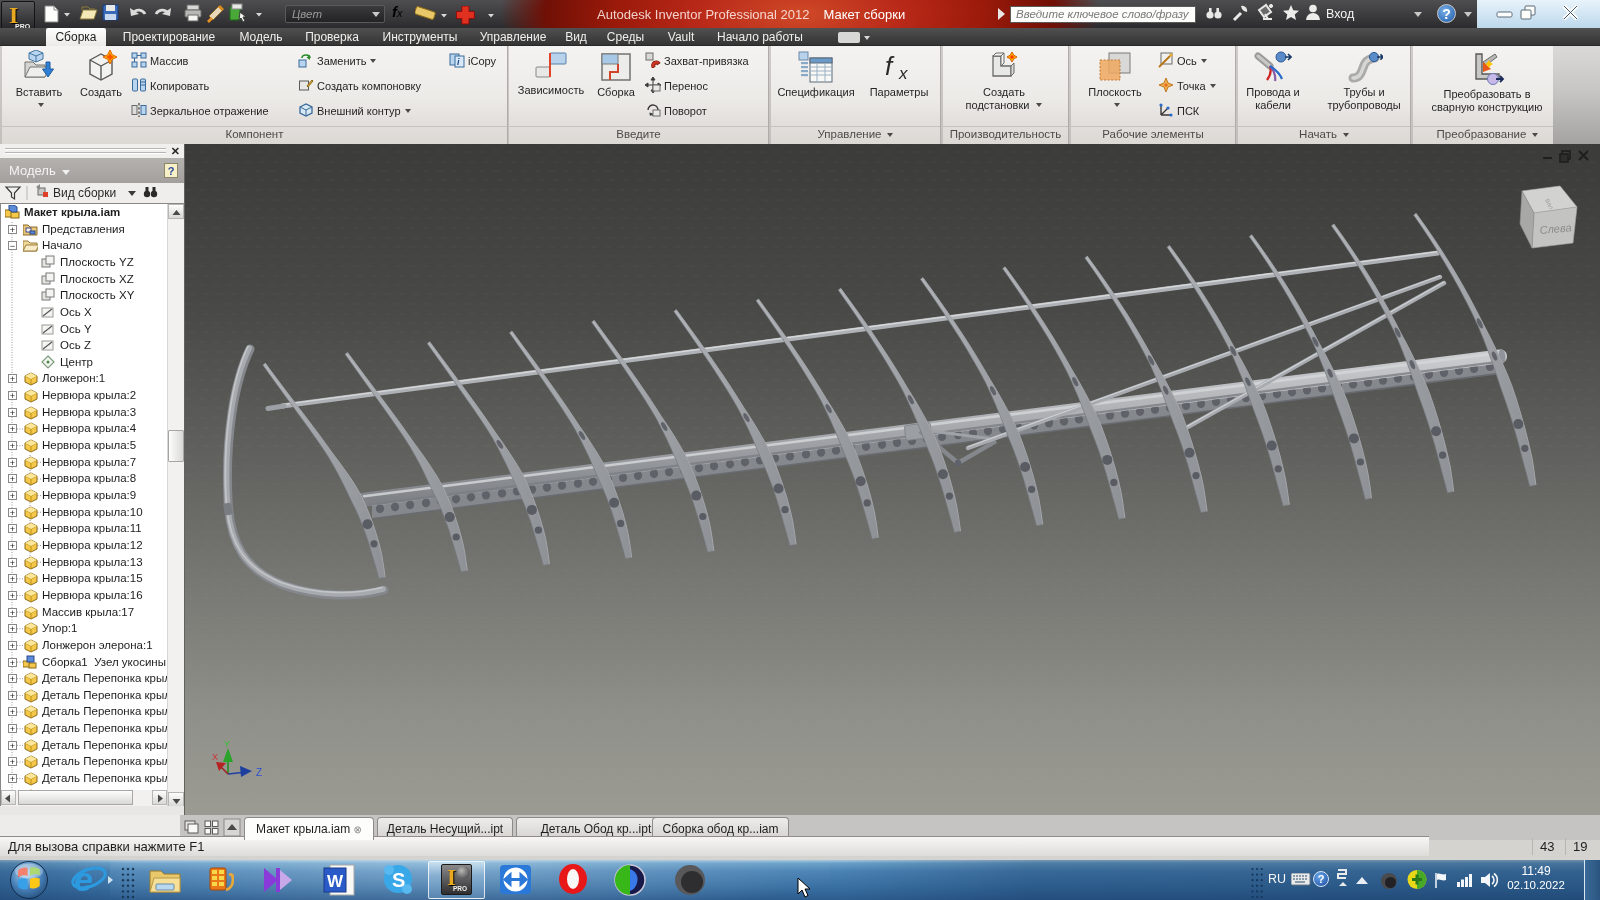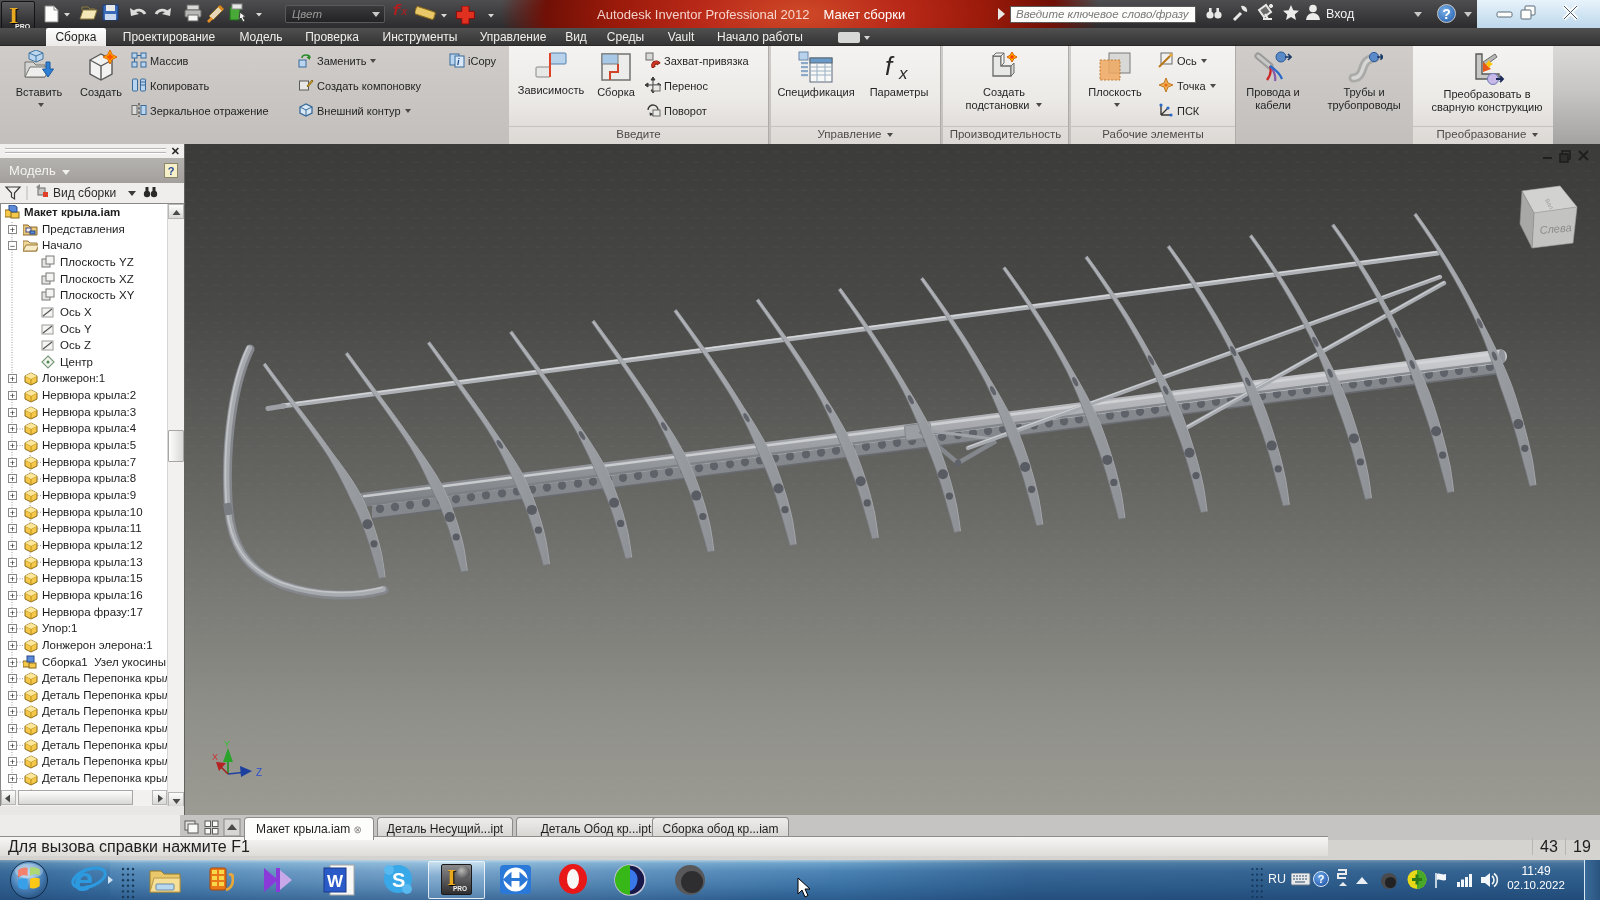--- a/index.html
+++ b/index.html
@@ -25,21 +25,21 @@
 #paneltb{left:0;top:183px;width:185px;height:20px;background:#efeeec;border-right:1px solid #63625f;font-size:12px;color:#3a3a38}
 #tree{left:0;top:203px;width:185px;height:605px;background:#fff;border:1px solid #8a8886;border-right:1px solid #63625f;overflow:hidden}
 .ti{position:absolute;left:0;height:16px;font-size:11.5px;color:#1c1c1c;white-space:nowrap;line-height:16px}
 #hscroll{left:1px;top:790px;width:166px;height:16px;background:#f2f1ef;position:absolute}
 #vscroll{right:0;top:0;width:17px;bottom:0;background:#f2f1ef;position:absolute;border-left:1px solid #d8d6d4}
 #viewport{left:185px;top:144px;width:1415px;height:671px}
 #tabstrip{left:0;top:815px;width:1600px;height:25px;background:#c6c4c2}
 #tabstrip .lpad{position:absolute;left:0;top:0;width:180px;height:25px;background:#edecea}
 .dtab{position:absolute;top:2px;height:23px;font-size:12px;color:#1e1e1e;text-align:center;line-height:22px;border:1px solid #8d8b89;border-bottom:none;background:linear-gradient(#eeedeb,#d4d1ce);border-radius:4px 4px 0 0}
 .dtab.act{background:#fdfdfc;z-index:2}
-#statusbar{left:0;top:836px;width:1328px;height:20px;background:linear-gradient(#f7f6f4,#dedcd9);border-top:1px solid #8f8d8b;font-size:16px;color:#1e1e1e;line-height:19px}
+#statusbar{left:0;top:836px;width:1429px;height:20px;background:linear-gradient(#f7f6f4,#dedcd9);border-top:1px solid #8f8d8b;font-size:13px;color:#1e1e1e;line-height:19px}
 #taskbar{left:0;top:860px;width:1600px;height:40px;background:linear-gradient(#aac9de 0%,#69a0c8 8%,#4a82b4 28%,#3a71a3 65%,#2d5c8e 100%)}
 text{font-family:"Liberation Sans",sans-serif}
 </style>
 </head><body>
 <div id="titlebar" class="abs"></div>
 <div id="tred" class="abs"></div>
 <div id="tblue" class="abs"></div>
 <div class="abs" style="left:1px;top:1px;width:34px;height:33px;background:linear-gradient(#5a5a5c,#1e1e20);border:1px solid #141416;border-radius:2px">
     <div class="abs" style="left:7px;top:0px;font-family:'Liberation Serif',serif;font-size:24px;font-weight:bold;color:#e8a820;text-shadow:1px 1px 1px #000">I</div>
     <div class="abs" style="left:13px;top:21px;font-size:7px;font-weight:bold;color:#f0f0ee">PRO</div>
@@ -76,21 +76,21 @@
       <path d="M0,17 l4,-4 2,2 -4,4 z" fill="#e89028"></path>
     </g>
     <g transform="translate(230,4)">
       <rect x="0" y="3" width="10" height="13" fill="#48a838" stroke="#1a6a18"></rect>
       <rect x="2" y="0" width="10" height="5" fill="#e8e8e6" stroke="#8a8a88"></rect>
       <path d="M10,8 l6,5 -3,0 2,4 -2,1 -2,-4 -2,2 z" fill="#f4f4f2" stroke="#3a3a38"></path>
     </g>
     <path d="M256,13 l3,3.5 3,-3.5 z" fill="#d8d8d6"></path>
   </svg>
 <div class="abs" style="left:285px;top:5px;width:100px;height:18px;background:linear-gradient(#3a3a3c,#232325);border:1px solid #5a5a5c;border-radius:2px;color:#9a9a98;font-size:11.5px;font-style:italic;line-height:17px;padding-left:6px">Цвет<span style="position:absolute;right:4px;top:6px;width:0;height:0;border-left:4px solid transparent;border-right:4px solid transparent;border-top:5px solid #c8c8c6"></span></div>
-<div class="abs" style="left:392px;top:3px;color:#b91c1c;font-size:15px;font-style:italic;font-family:Liberation Mono, monospace"><b>f</b><span style="font-size:11px">x</span></div>
+<div class="abs" style="left:392px;top:3px;color:#000000;font-size:15px;font-style:italic;font-family:Liberation Sans, sans-serif"><b>f</b><span style="font-size:11px">x</span></div>
 <svg class="abs" style="left:415px;top:6px" width="85" height="20">
     <rect x="0" y="3" width="20" height="8" rx="2" fill="#e8c868" stroke="#8a6a18" transform="rotate(18 10 7)"></rect>
     <path d="M26,8 l3,3.5 3,-3.5 z" fill="#d8d8d6"></path>
     <path d="M52,0 h8 v6 h6 v8 h-6 v6 h-8 v-6 h-6 v-8 h6 z" fill="#e03020" stroke="#8a0808" transform="scale(0.9)"></path>
     <path d="M73,8 l3,3.5 3,-3.5 z" fill="#d8d8d6"></path>
   </svg>
 <div id="ttext" class="abs">Autodesk Inventor Professional 2012<b>Макет сборки</b></div>
 <div class="abs" style="left:998px;top:8px;width:0;height:0;border-top:6px solid transparent;border-bottom:6px solid transparent;border-left:7px solid #e8e8e6"></div>
 <div class="abs" style="left:1010px;top:6px;width:186px;height:17px;background:#fdfdfc;border:1px solid #5a5a58;font-size:11.5px;font-style:italic;color:#7a7a78;line-height:15px;padding-left:5px">Введите ключевое слово/фразу</div>
 <svg class="abs" style="left:0;top:0" width="1600" height="28">
@@ -137,31 +137,37 @@
 <div class="rtab" style="left:295px;width:74px">Проверка</div>
 <div class="rtab" style="left:374px;width:92px">Инструменты</div>
 <div class="rtab" style="left:471px;width:84px">Управление</div>
 <div class="rtab" style="left:559px;width:34px">Вид</div>
 <div class="rtab" style="left:597px;width:57px">Среды</div>
 <div class="rtab" style="left:658px;width:46px">Vault</div>
 <div class="rtab" style="left:708px;width:104px">Начало работы</div>
 <div class="abs" style="left:838px;top:32px;width:22px;height:11px;background:#d8d8d6;border-radius:2px"></div>
 <div class="abs" style="left:864px;top:36px;width:0;height:0;border-left:3.5px solid transparent;border-right:3.5px solid transparent;border-top:4px solid #d8d8d6"></div>
 <div id="ribbon" class="abs">
+    <div class="panel" style="left:2px;width:506px">
+      <div class="plabel">Компонент</div>
+    </div>
     <div class="panel" style="left:509px;width:260px">
       <div class="plabel">Введите</div>
     </div>
     <div class="panel" style="left:771px;width:170px">
       <div class="plabel">Управление<span class="darr" style="margin-left:6px;vertical-align:1px"></span></div>
     </div>
     <div class="panel" style="left:1071px;width:165px">
       <div class="plabel">Рабочие элементы</div>
     </div>
     <div class="panel" style="left:943px;width:126px">
       <div class="plabel">Производительность</div>
+    </div>
+    <div class="panel" style="left:1238px;width:173px">
+      <div class="plabel">Начать<span class="darr" style="margin-left:6px;vertical-align:1px"></span></div>
     </div>
     <div class="panel" style="left:1413px;width:150px">
       <div class="plabel">Преобразование<span class="darr" style="margin-left:6px;vertical-align:1px"></span></div>
     </div>
     <div class="bigbtn" style="left:-4px;width:86px"><svg width="34" height="34" viewBox="0 0 34 34">
         <path d="M3,13 L3,27 L23,27 L23,15 L14,15 L11,12 L3,12 Z" fill="#d4d4d2" stroke="#72726f"></path>
         <path d="M3,27 L8,17 L28,17 L23,27 Z" fill="#eeeeec" stroke="#72726f"></path>
         <path d="M7,3 L14,0 L21,3 L21,9 L14,12 L7,9 Z" fill="#b9d5ef" stroke="#42749e"></path>
         <path d="M7,3 L14,6 L21,3 M14,6 L14,12" fill="none" stroke="#42749e"></path>
         <path d="M24,12 l0,7 -3.5,0 5.5,8 5.5,-8 -3.5,0 0,-7 z" fill="#2f7fd4" stroke="#1c5a9e"></path>
@@ -616,21 +622,21 @@
     </div>
     <div class="ti" style="top:400px;left:0;width:183px;font-weight:normal">
       <span style="position:absolute;left:7px;top:3.5px;width:9px;height:9px;border:1px solid #8a8886;background:#fff;font-size:9px;line-height:8px;text-align:center;font-weight:normal">+</span>
       <svg style="position:absolute;left:22px;top:1px" width="15" height="15" viewBox="0 0 15 15">
         <g>
           <path d="M2,5 L8,2 L14,5 L14,11 L8,14 L2,11 Z" fill="#f6c84a" stroke="#8a6a1a"></path>
           <path d="M2,5 L8,8 L14,5 M8,8 L8,14" fill="none" stroke="#b89018"></path>
           <path d="M2,5 L8,2 L14,5 L8,8 Z" fill="#fbe69a"></path>
         </g>
       </svg>
-      <span style="position:absolute;left:41px;top:0">Нервюра фразу:17</span>
+      <span style="position:absolute;left:41px;top:0">Массив крыла:17</span>
     </div>
     <div class="ti" style="top:416px;left:0;width:183px;font-weight:normal">
       <span style="position:absolute;left:7px;top:3.5px;width:9px;height:9px;border:1px solid #8a8886;background:#fff;font-size:9px;line-height:8px;text-align:center;font-weight:normal">+</span>
       <svg style="position:absolute;left:22px;top:1px" width="15" height="15" viewBox="0 0 15 15">
         <g>
           <path d="M2,5 L8,2 L14,5 L14,11 L8,14 L2,11 Z" fill="#f6c84a" stroke="#8a6a1a"></path>
           <path d="M2,5 L8,8 L14,5 M8,8 L8,14" fill="none" stroke="#b89018"></path>
           <path d="M2,5 L8,2 L14,5 L8,8 Z" fill="#fbe69a"></path>
         </g>
       </svg>

